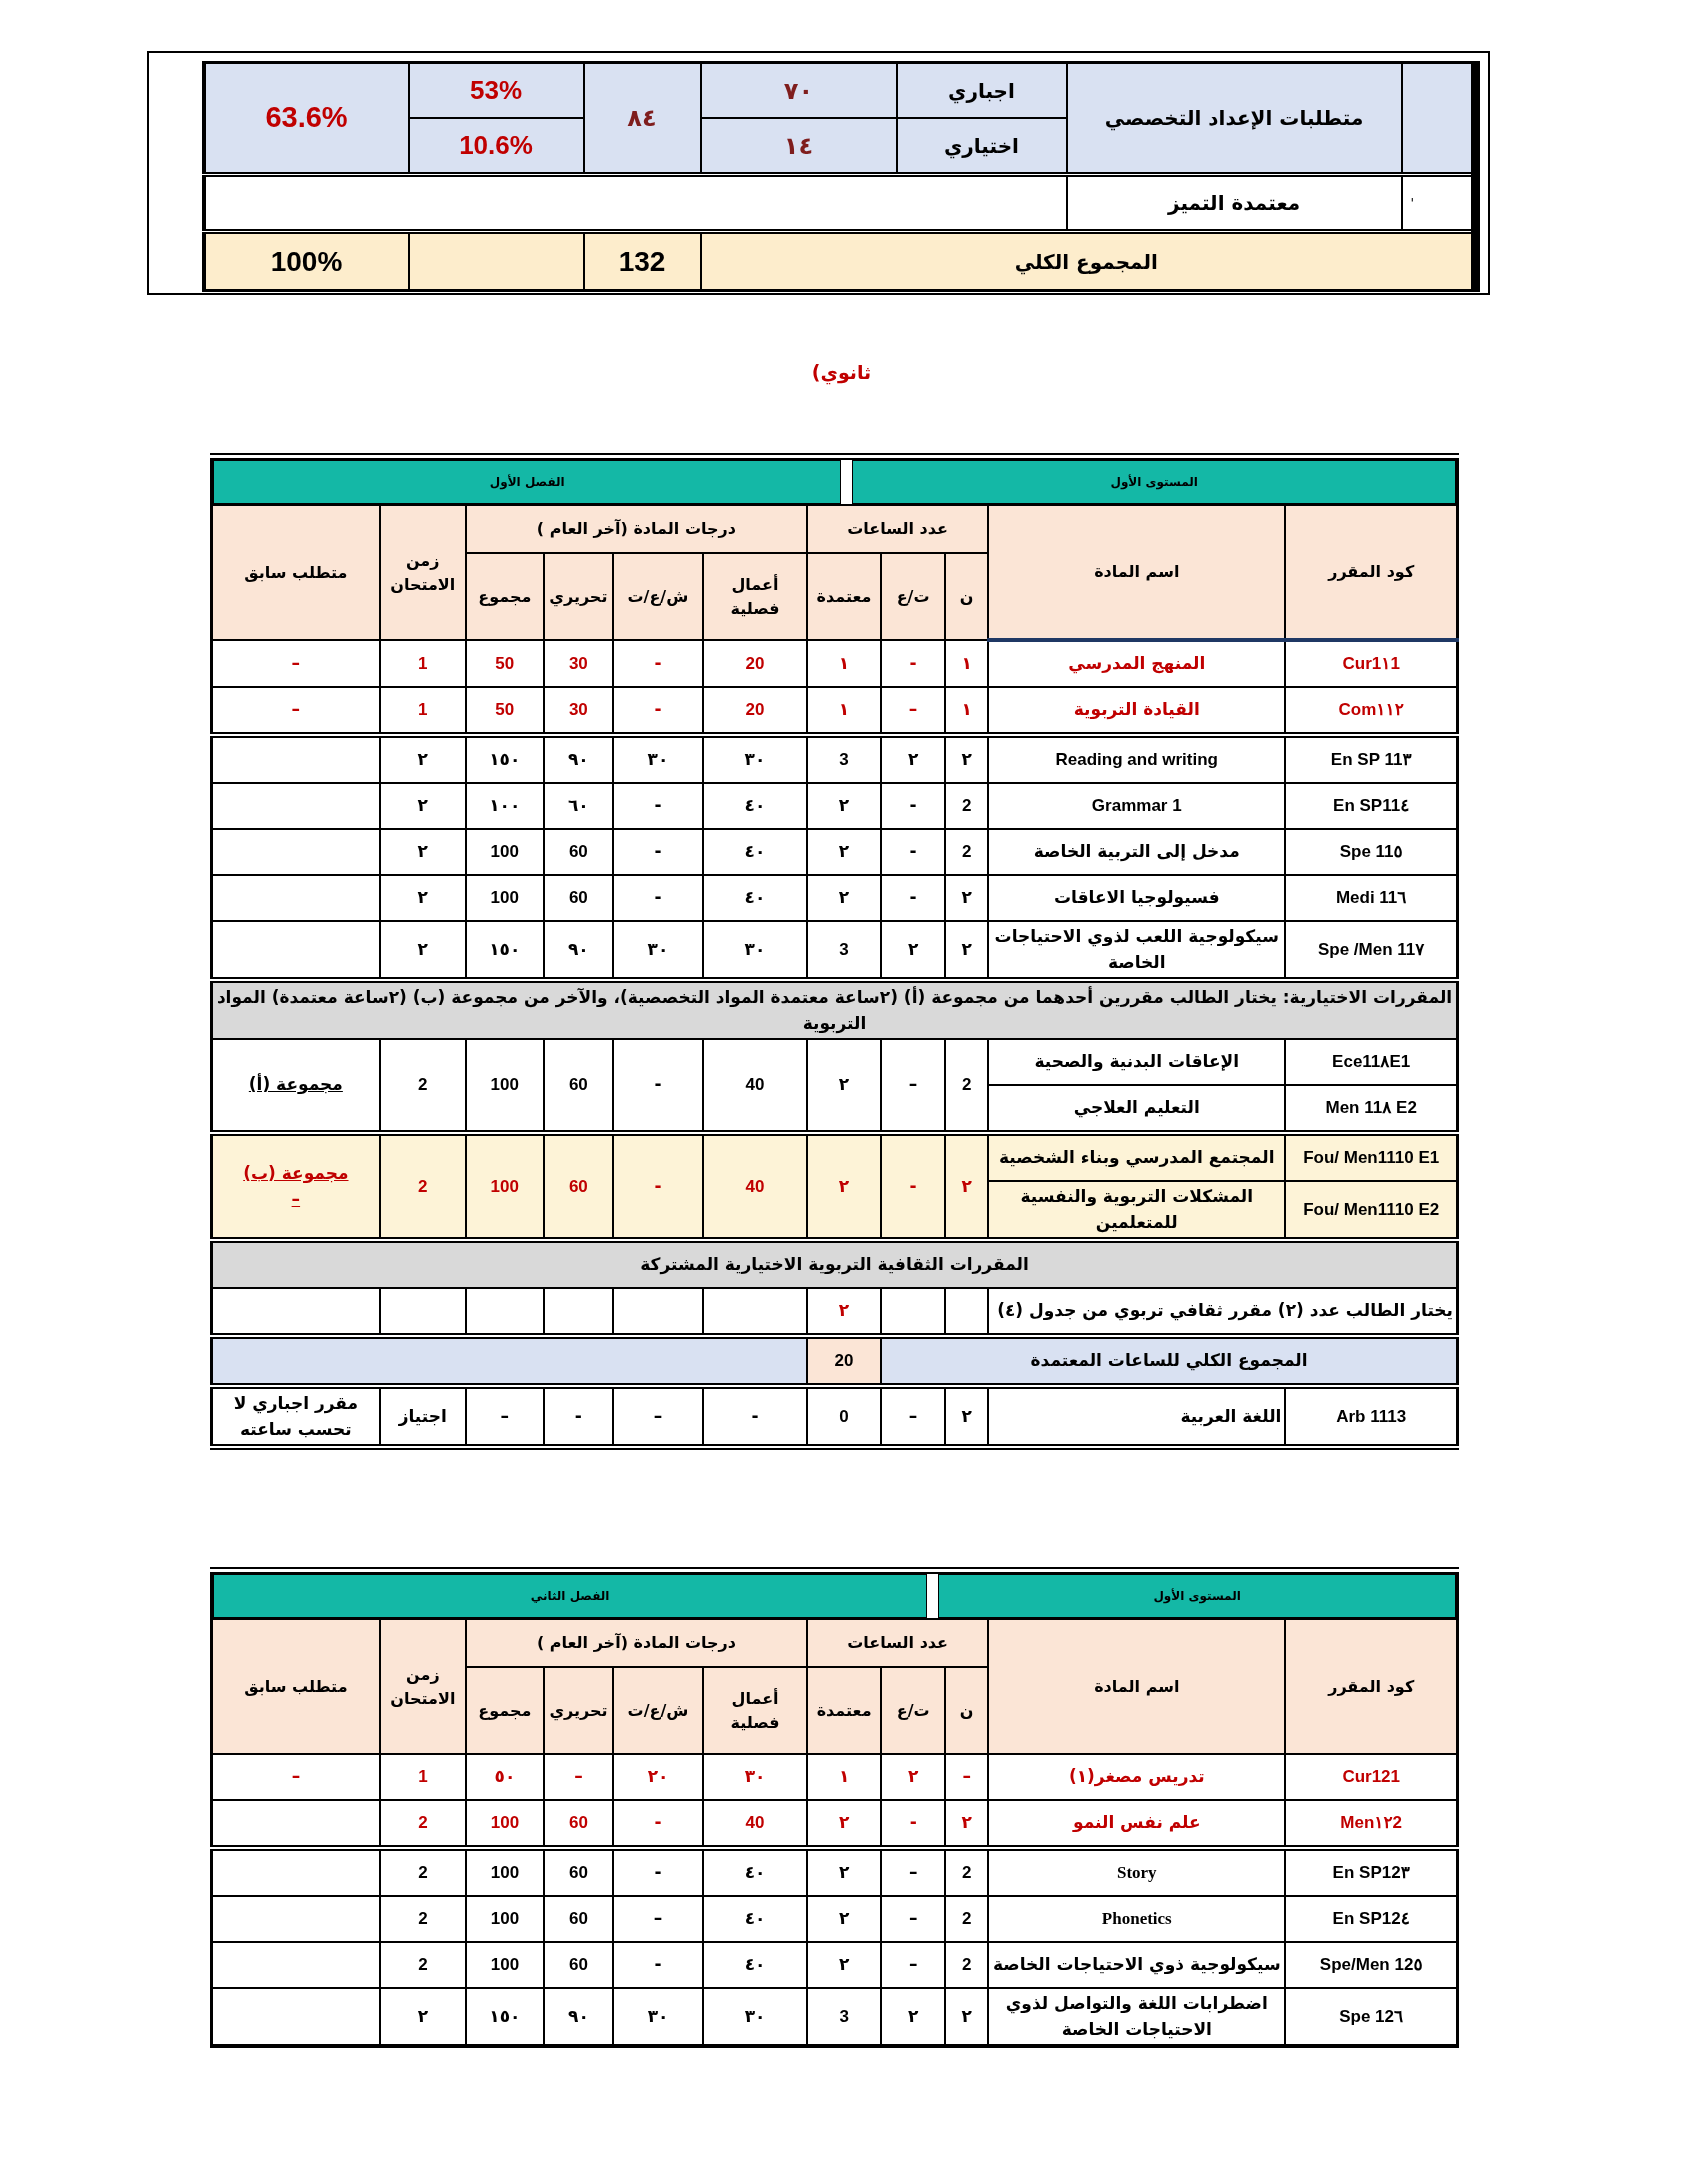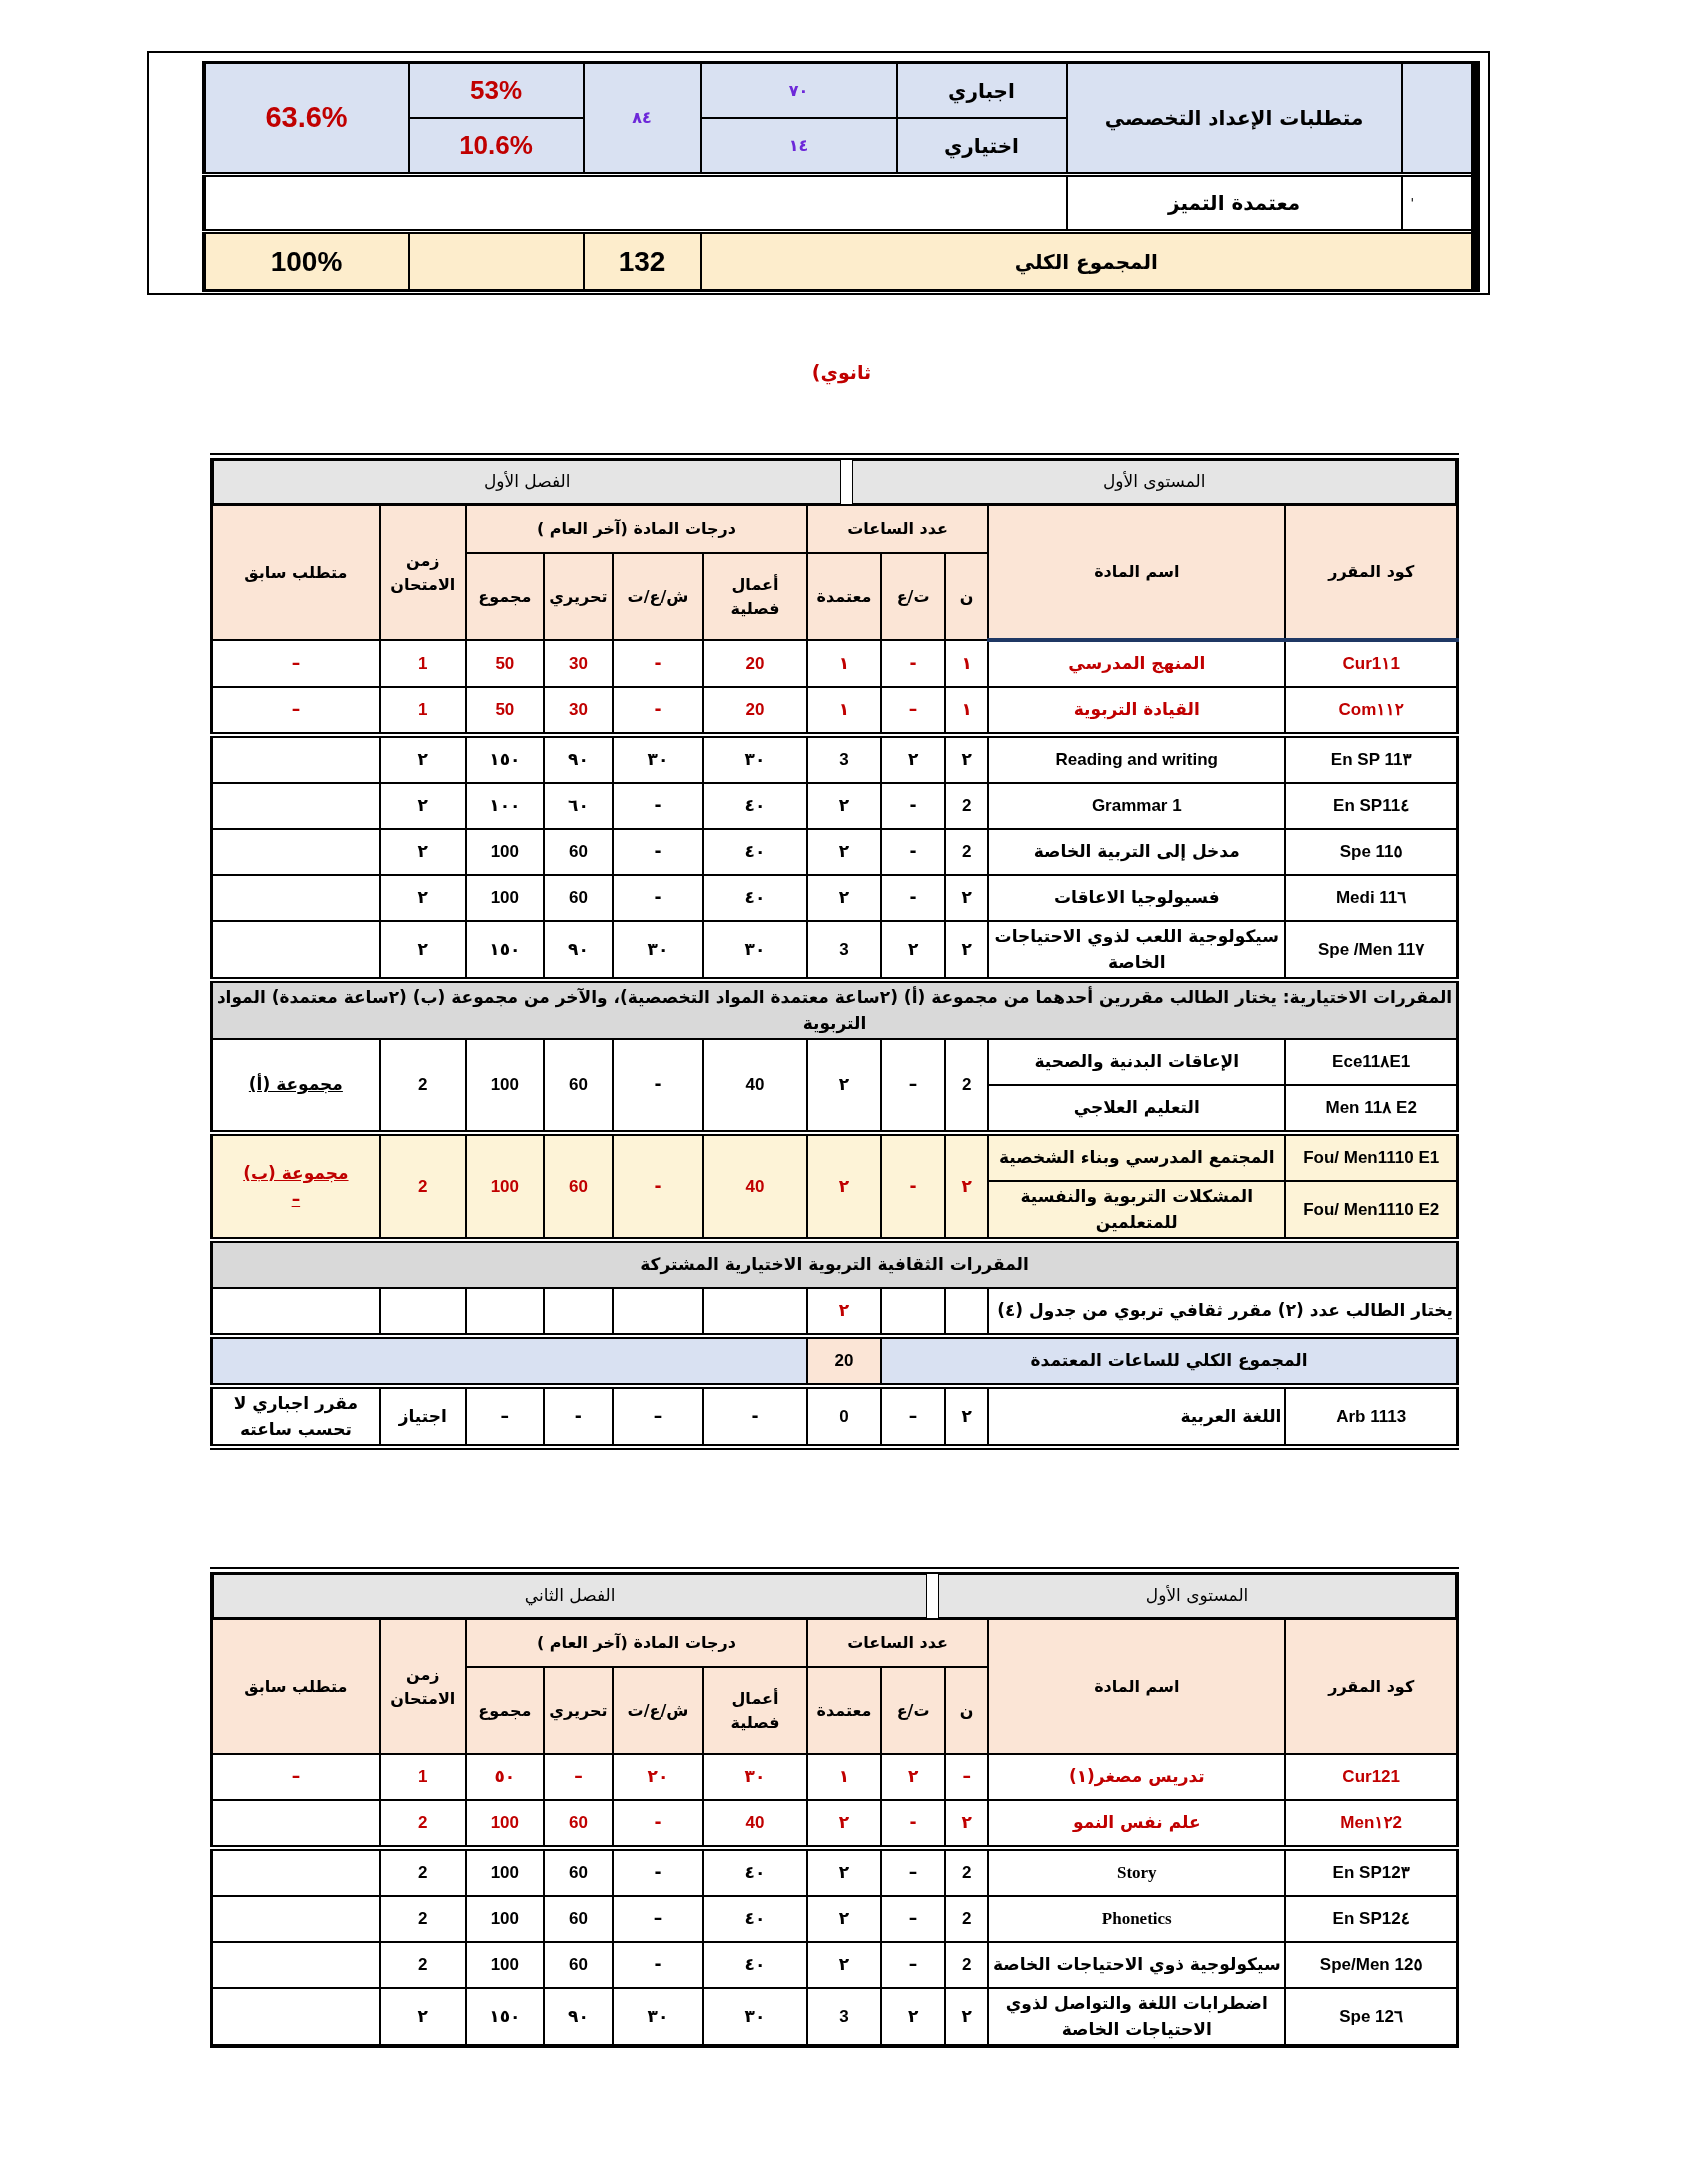--- a/index.html
+++ b/index.html
@@ -10,21 +10,21 @@
 
   
   .summary-frame{position:absolute;left:147px;top:51px;width:1339px;height:240px;
                  border:2px solid #000;background:#fff}
   .summary{position:absolute;top:8px;right:8px;width:1274px;direction:rtl;
            border:3px solid #000;border-left-width:4px;border-right-width:9px}
   .summary td{border:2px solid #000;font-weight:bold}
   .summary .blue{background:#d9e1f2}
   .summary .cream{background:#fdedcc}
   .summary .lbl{font-size:20px}
-  .summary .rnum{font-size:16px;color:#6d28d9}
+  .summary .rnum{font-size:24px;color:#7f1d1d}
   .summary .rpct{font-family:"Liberation Sans",sans-serif;font-size:26px;color:#c00000}
   .summary .big{font-size:29px}
   .summary .knum{font-family:"Liberation Sans",sans-serif;font-size:28px}
   .summary .mark{text-align:left;font-size:13px;font-weight:normal;padding-left:8px}
   .summary tr.r1 td{height:51px}
   .summary tr.r2 td{height:51px}
   .summary tr.r3 td{height:50px}
   .summary tr.r4 td{height:53px}
   .summary tr.sep td{border-top:5px double #000}
 
@@ -38,22 +38,22 @@
 
   
   .course{position:absolute;width:1249px;direction:rtl;background:#fff;
           border:3px solid #000;border-top:7px double #000}
   #t1{left:210px;top:453px;border-bottom:6px double #000}
   #t2{left:210px;top:1567px;border-bottom:4px solid #000}
   .course th,.course td{border:2px solid #000;padding:2px 3px}
   .course th{background:#fbe5d6;font-size:16px;font-weight:bold}
   .titleth{padding:0 !important;background:#fff !important;height:44px}
   .titleflex{display:flex;height:44px;align-items:stretch;justify-content:space-between}
-  .half{background:#e5e5e5;display:flex;align-items:center;justify-content:center;
-        font-weight:normal;font-size:17px;border:1px solid #000}
+  .half{background:#14b8a6;display:flex;align-items:center;justify-content:center;
+        font-weight:bold;font-size:12px;border:1px solid #000}
   #t1 .half-level{width:48.4%} #t1 .half-sem{width:50.4%}
   #t2 .half-level{width:41.5%} #t2 .half-sem{width:57.3%}
   .grouphead th{height:42px}
   .subhead th{height:81px}
   .course td{font-size:17px;font-weight:bold;height:40px}
   .red{color:#c00000}
   .code{font-family:"Liberation Sans",sans-serif;direction:ltr;font-size:19px;font-weight:bold}
   .lat{font-family:"Liberation Sans",sans-serif;direction:ltr;font-size:18px;font-weight:bold}
   .ser{font-family:Liberation Serif, serif;direction:ltr;font-size:21px;font-weight:normal}
   .ar{font-size:17px}

